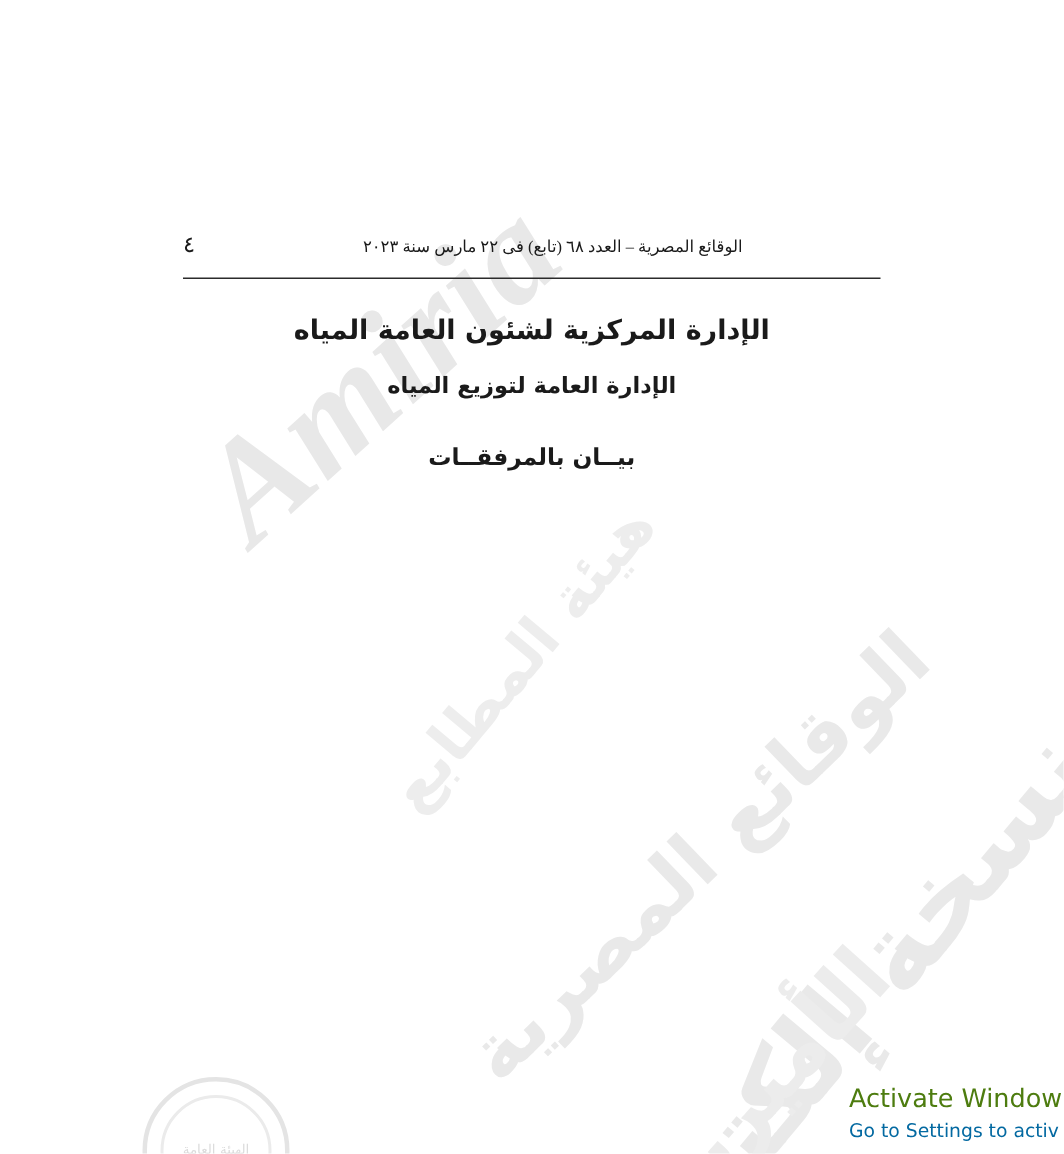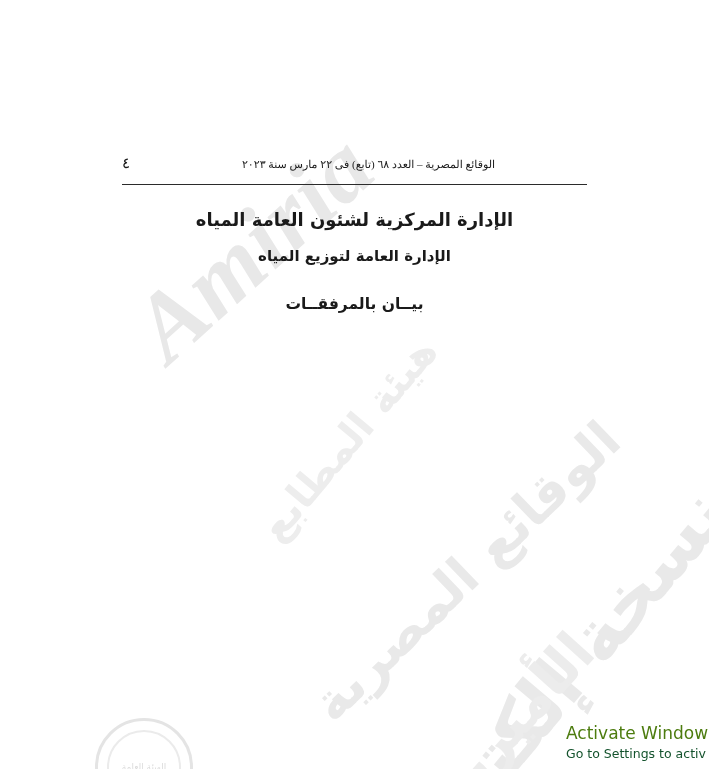--- a/index.html
+++ b/index.html
@@ -207,21 +207,21 @@
     color: #cfcfcf;
     font-family: "DejaVu Sans", "Liberation Sans", sans-serif;
     white-space: nowrap;
   }
   .activate-title {
     font-size: 17px;
     color: #4d7c0f;
   }
   .activate-sub {
     font-size: 12.5px;
-    color: #14532d;
+    color: #0369a1;
     margin-top: 3px;
   }
 </style>
 </head>
 <body>
 
 <div class="watermark-layer">
   <div class="wm-text wm-amiria">Amiria</div>
   <div class="wm-text wm-ar-1">نسخة إلكترونية</div>
   <div class="wm-text wm-ar-2">الأميرية</div>

